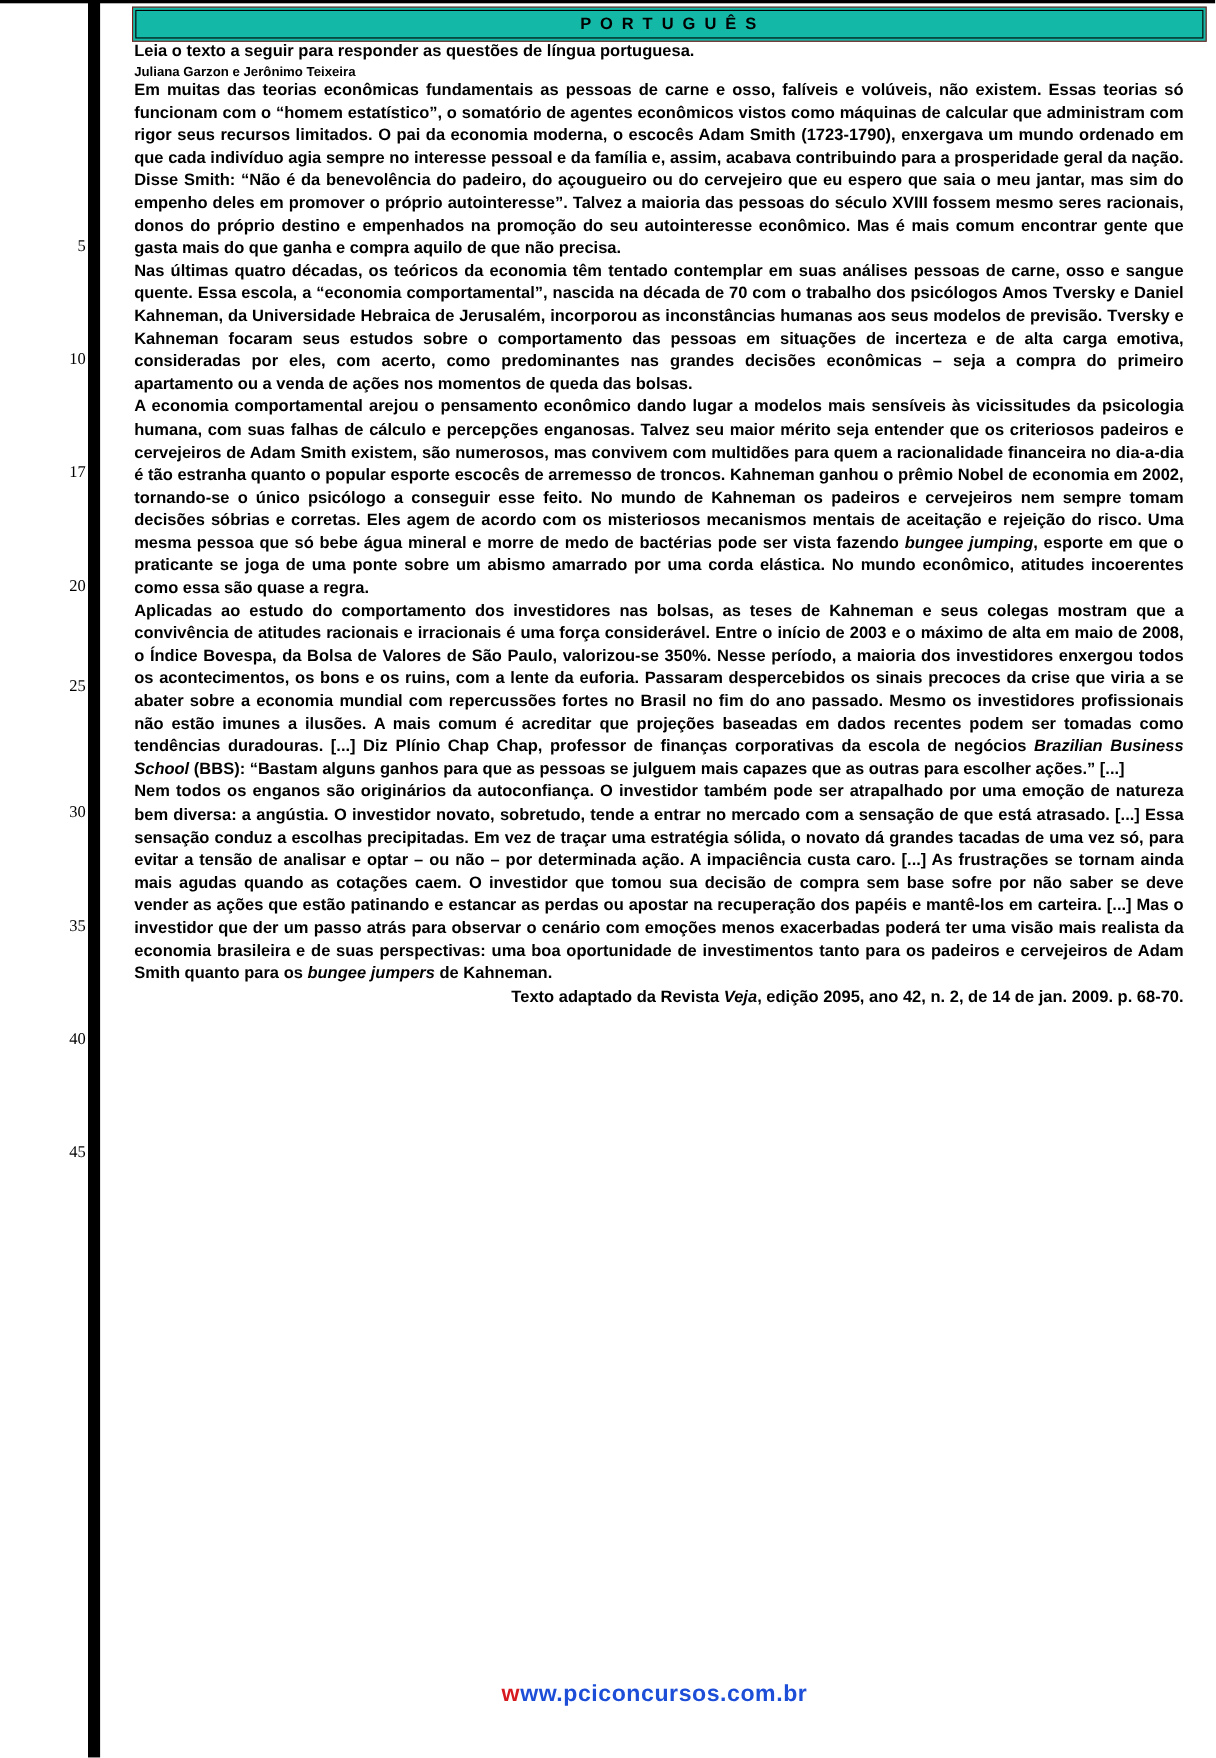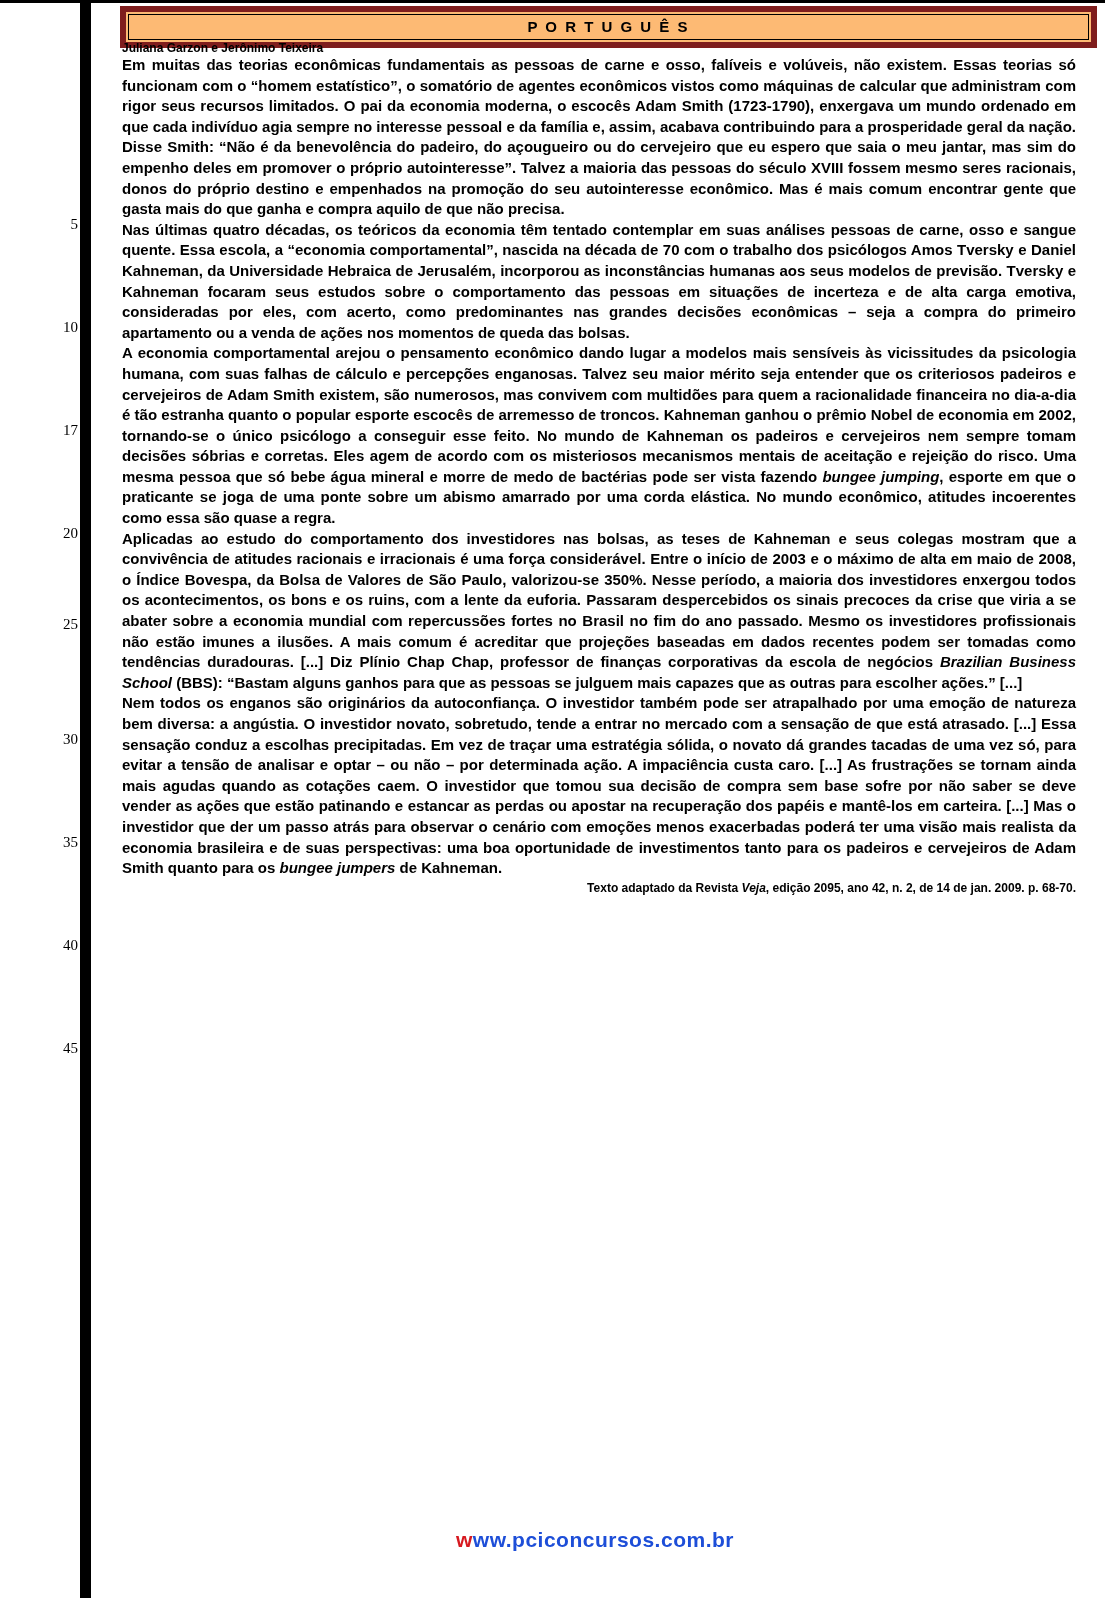--- a/index.html
+++ b/index.html
@@ -6,30 +6,30 @@
   .page{
     position:relative;
     width:1105px;height:1598px;
     background:#ffffff;
     color:#000;
     font-family:"Liberation Sans",sans-serif;
     overflow:hidden;
   }
   .top-line{position:absolute;top:0;left:0;width:100%;height:3px;background:#000;}
   .left-bar{position:absolute;top:0;left:80px;width:11px;height:100%;background:#000;}
-  .header-box{position:absolute;top:6px;left:93px;right:8px;border:6px solid #7f1d1d;padding:2px;background:#fdba74;margin-left:27px;}
+  .header-box{position:absolute;top:6px;left:93px;right:8px;border:1px solid #7f1d1d;padding:2px;background:#14b8a6;margin-left:27px;}
   .header-box-inner{border:1px solid #000;text-align:center;font-weight:bold;font-size:15px;letter-spacing:2px;padding:3px 0 4px;}
   .content{position:absolute;top:38px;left:122px;right:29px;}
   .instruction{margin:0;font-weight:bold;font-size:15px;}
   .title{margin:24px 0 0;text-align:center;font-weight:bold;font-size:15.5px;}
   .byline{margin-top:3px;text-align:left;font-weight:bold;font-size:12px;}
   .body-text{}
   .para{margin:0;text-align:justify;font-weight:bold;font-size:15px;line-height:20.6px;}
   .para em{font-style:italic;}
-  .source{margin-top:2px;text-align:right;font-weight:bold;font-size:12px;}
+  .source{margin-top:2px;text-align:right;font-weight:bold;font-size:15px;}
   .source em{font-style:italic;}
   .line-no{
     position:absolute;left:50px;width:28px;text-align:right;
     font-family:"Liberation Serif",serif;font-size:15px;font-weight:normal;
   }
   .footer{
     position:absolute;left:93px;right:8px;top:1528px;
     text-align:center;font-size:21px;font-weight:bold;letter-spacing:0.5px;
   }
   .footer a{text-decoration:none;cursor:pointer;}
@@ -40,20 +40,21 @@
 <div class="page">
 
   <div class="top-line"></div>
   <div class="left-bar"></div>
 
   <div class="header-box">
     <div class="header-box-inner">P O R T U G U Ê S</div>
   </div>
 
   <div class="content">
+    <p class="instruction">Leia o texto a seguir para responder as questões de língua portuguesa.</p>
 
 
     <div class="byline">Juliana Garzon e Jerônimo Teixeira</div>
 
     <div class="body-text" id="paragraphs">
         <p class="para"><span>Em muitas das teorias econômicas fundamentais as pessoas de carne e osso, falíveis e volúveis, não existem. Essas teorias só funcionam com o “homem estatístico”, o somatório de agentes econômicos vistos como máquinas de calcular que administram com rigor seus recursos limitados. O pai da economia moderna, o escocês Adam Smith (1723-1790), enxergava um mundo ordenado em que cada indivíduo agia sempre no interesse pessoal e da família e, assim, acabava contribuindo para a prosperidade geral da nação. Disse Smith: “Não é da benevolência do padeiro, do açougueiro ou do cervejeiro que eu espero que saia o meu jantar, mas sim do empenho deles em promover o próprio autointeresse”. Talvez a maioria das pessoas do século XVIII fossem mesmo seres racionais, donos do próprio destino e empenhados na promoção do seu autointeresse econômico. Mas é mais comum encontrar gente que gasta mais do que ganha e compra aquilo de que não precisa.</span></p>
         <p class="para"><span>Nas últimas quatro décadas, os teóricos da economia têm tentado contemplar em suas análises pessoas de carne, osso e sangue quente. Essa escola, a “economia comportamental”, nascida na década de 70 com o trabalho dos psicólogos Amos Tversky e Daniel Kahneman, da Universidade Hebraica de Jerusalém, incorporou as inconstâncias humanas aos seus modelos de previsão. Tversky e Kahneman focaram seus estudos sobre o comportamento das pessoas em situações de incerteza e de alta carga emotiva, consideradas por eles, com acerto, como predominantes nas grandes decisões econômicas – seja a compra do primeiro apartamento ou a venda de ações nos momentos de queda das bolsas.</span></p>
         <p class="para"><span>A economia comportamental arejou o pensamento econômico dando lugar a modelos mais sensíveis às vicissitudes da psicologia humana, com suas falhas de cálculo e percepções enganosas. Talvez seu maior mérito seja entender que os criteriosos padeiros e cervejeiros de Adam Smith existem, são numerosos, mas convivem com multidões para quem a racionalidade financeira no dia-a-dia é tão estranha quanto o popular esporte escocês de arremesso de troncos. Kahneman ganhou o prêmio Nobel de economia em 2002, tornando-se o único psicólogo a conseguir esse feito. No mundo de Kahneman os padeiros e cervejeiros nem sempre tomam decisões sóbrias e corretas. Eles agem de acordo com os misteriosos mecanismos mentais de aceitação e rejeição do risco. Uma mesma pessoa que só bebe água mineral e morre de medo de bactérias pode ser vista fazendo </span><em>bungee jumping</em><span>, esporte em que o praticante se joga de uma ponte sobre um abismo amarrado por uma corda elástica. No mundo econômico, atitudes incoerentes como essa são quase a regra.</span></p>
         <p class="para"><span>Aplicadas ao estudo do comportamento dos investidores nas bolsas, as teses de Kahneman e seus colegas mostram que a convivência de atitudes racionais e irracionais é uma força considerável. Entre o início de 2003 e o máximo de alta em maio de 2008, o Índice Bovespa, da Bolsa de Valores de São Paulo, valorizou-se 350%. Nesse período, a maioria dos investidores enxergou todos os acontecimentos, os bons e os ruins, com a lente da euforia. Passaram despercebidos os sinais precoces da crise que viria a se abater sobre a economia mundial com repercussões fortes no Brasil no fim do ano passado. Mesmo os investidores profissionais não estão imunes a ilusões. A mais comum é acreditar que projeções baseadas em dados recentes podem ser tomadas como tendências duradouras. [...] Diz Plínio Chap Chap, professor de finanças corporativas da escola de negócios </span><em>Brazilian Business School</em><span> (BBS): “Bastam alguns ganhos para que as pessoas se julguem mais capazes que as outras para escolher ações.” [...]</span></p>
         <p class="para"><span>Nem todos os enganos são originários da autoconfiança. O investidor também pode ser atrapalhado por uma emoção de natureza bem diversa: a angústia. O investidor novato, sobretudo, tende a entrar no mercado com a sensação de que está atrasado. [...] Essa sensação conduz a escolhas precipitadas. Em vez de traçar uma estratégia sólida, o novato dá grandes tacadas de uma vez só, para evitar a tensão de analisar e optar – ou não – por determinada ação. A impaciência custa caro. [...] As frustrações se tornam ainda mais agudas quando as cotações caem. O investidor que tomou sua decisão de compra sem base sofre por não saber se deve vender as ações que estão patinando e estancar as perdas ou apostar na recuperação dos papéis e mantê-los em carteira. [...] Mas o investidor que der um passo atrás para observar o cenário com emoções menos exacerbadas poderá ter uma visão mais realista da economia brasileira e de suas perspectivas: uma boa oportunidade de investimentos tanto para os padeiros e cervejeiros de Adam Smith quanto para os </span><em>bungee jumpers</em><span> de Kahneman.</span></p>

